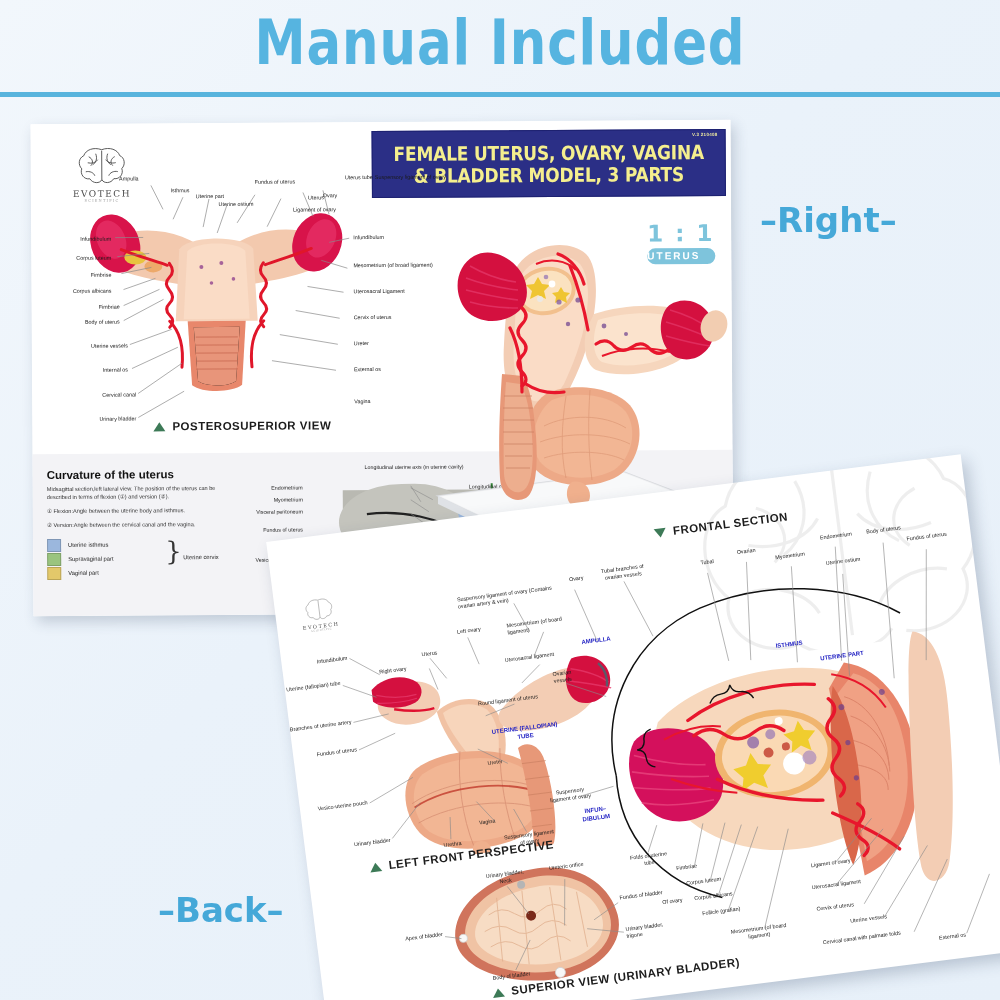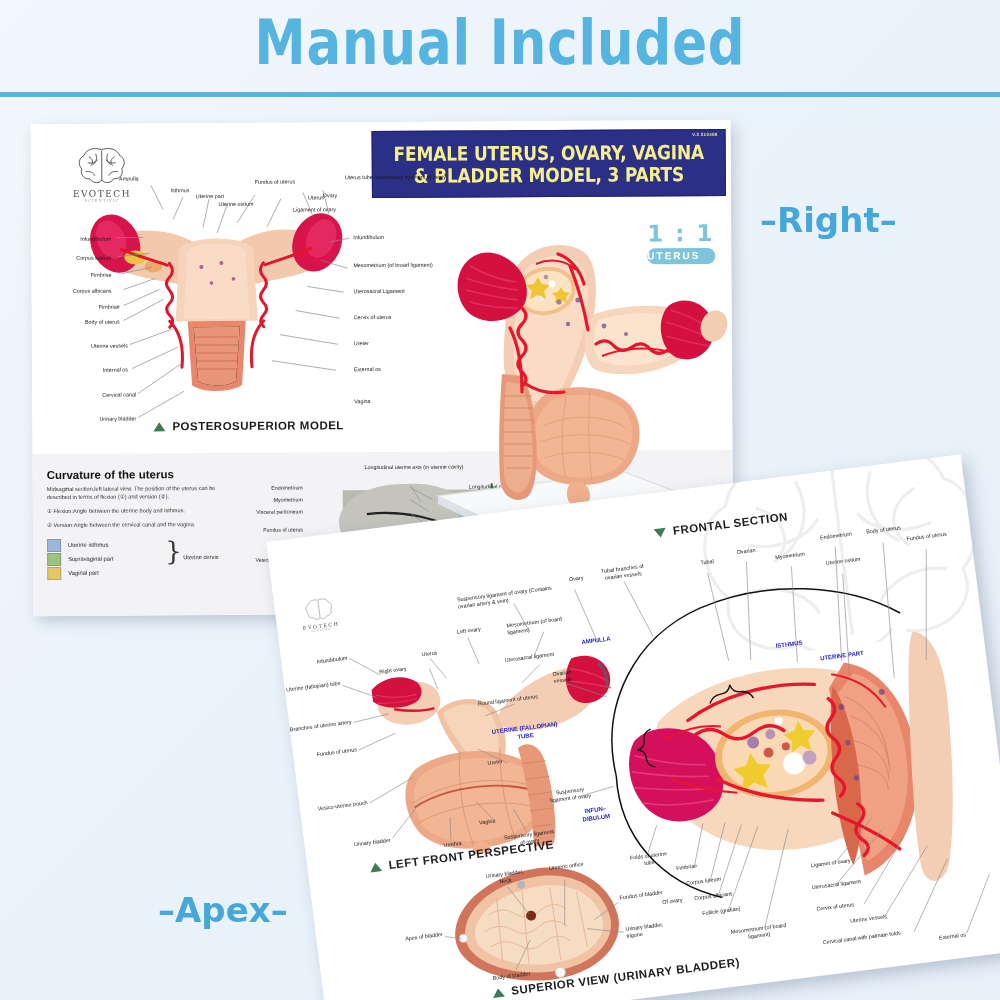--- a/index.html
+++ b/index.html
@@ -138,21 +138,21 @@
 </style>
 </head>
 <body>
 
 <div id="header">
   <div id="header-title">Manual Included</div>
   <div id="header-divider"></div>
 </div>
 
 <div class="side-caption" id="caption-front">–Right–</div>
-<div class="side-caption" id="caption-back">–Apex–</div>
+<div class="side-caption" id="caption-back">–Back–</div>
 
 <div class="sheet" id="sheet-front">
   <div id="front-inner">
     <div id="front-top"></div>
     <div id="front-bottom"></div>
 
     <div class="brandlogo" id="front-brand">
       <div class="brain">
         <svg viewBox="0 0 52 40" width="52" height="40">
           <g fill="none" stroke="#4a4a4a" stroke-width="0.9">
@@ -279,21 +279,21 @@
 
     <div class="lab" style="left:322px;top:112px;width:74px;">Infundibulum</div>
     <div class="lab" style="left:322px;top:140px;width:86px;">Mesometrium (of broad ligament)</div>
     <div class="lab" style="left:322px;top:166px;width:94px;">Uterosacral Ligament</div>
     <div class="lab" style="left:322px;top:192px;width:80px;">Cervix of uterus</div>
     <div class="lab" style="left:322px;top:218px;width:56px;">Ureter</div>
     <div class="lab" style="left:322px;top:244px;width:66px;">External os</div>
     <div class="lab" style="left:322px;top:276px;width:56px;">Vagina</div>
 
     <div class="view-caption up" id="cap-posterosuperior">
-      <span class="tri"></span><span>POSTEROSUPERIOR MODEL</span>
+      <span class="tri"></span><span>POSTEROSUPERIOR VIEW</span>
     </div>
 
     <div id="curv">
       <div id="curv-title">Curvature of the uterus</div>
       <div id="curv-desc">Midsagittal section,left lateral view. The position of the uterus can be described in terms of flexion (①) and version (②).</div>
       <div class="curv-note">① Flexion:Angle between the uterine body and isthmus.</div>
       <div class="curv-note">② Version:Angle between the cervical canal and the vagina.</div>
       <div id="curv-legend">
         <div class="legend-row">
           <span class="legend-sw" style="background:#9bb7dd"></span>

